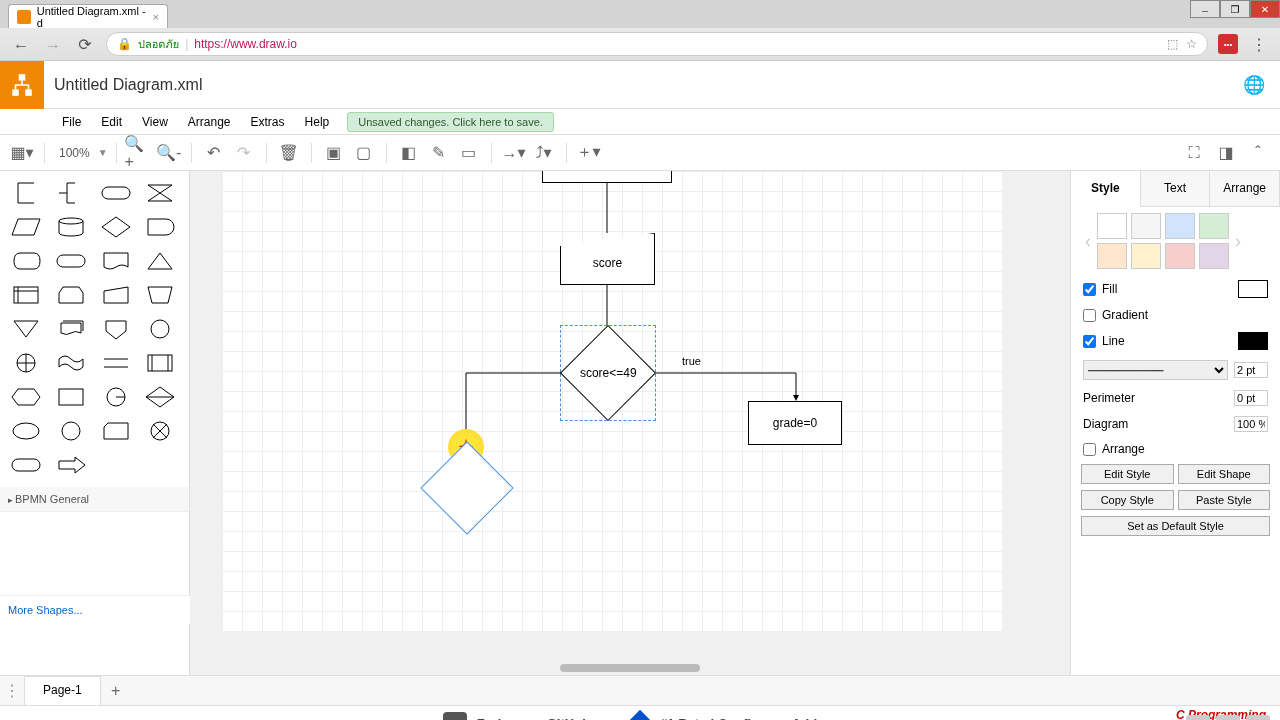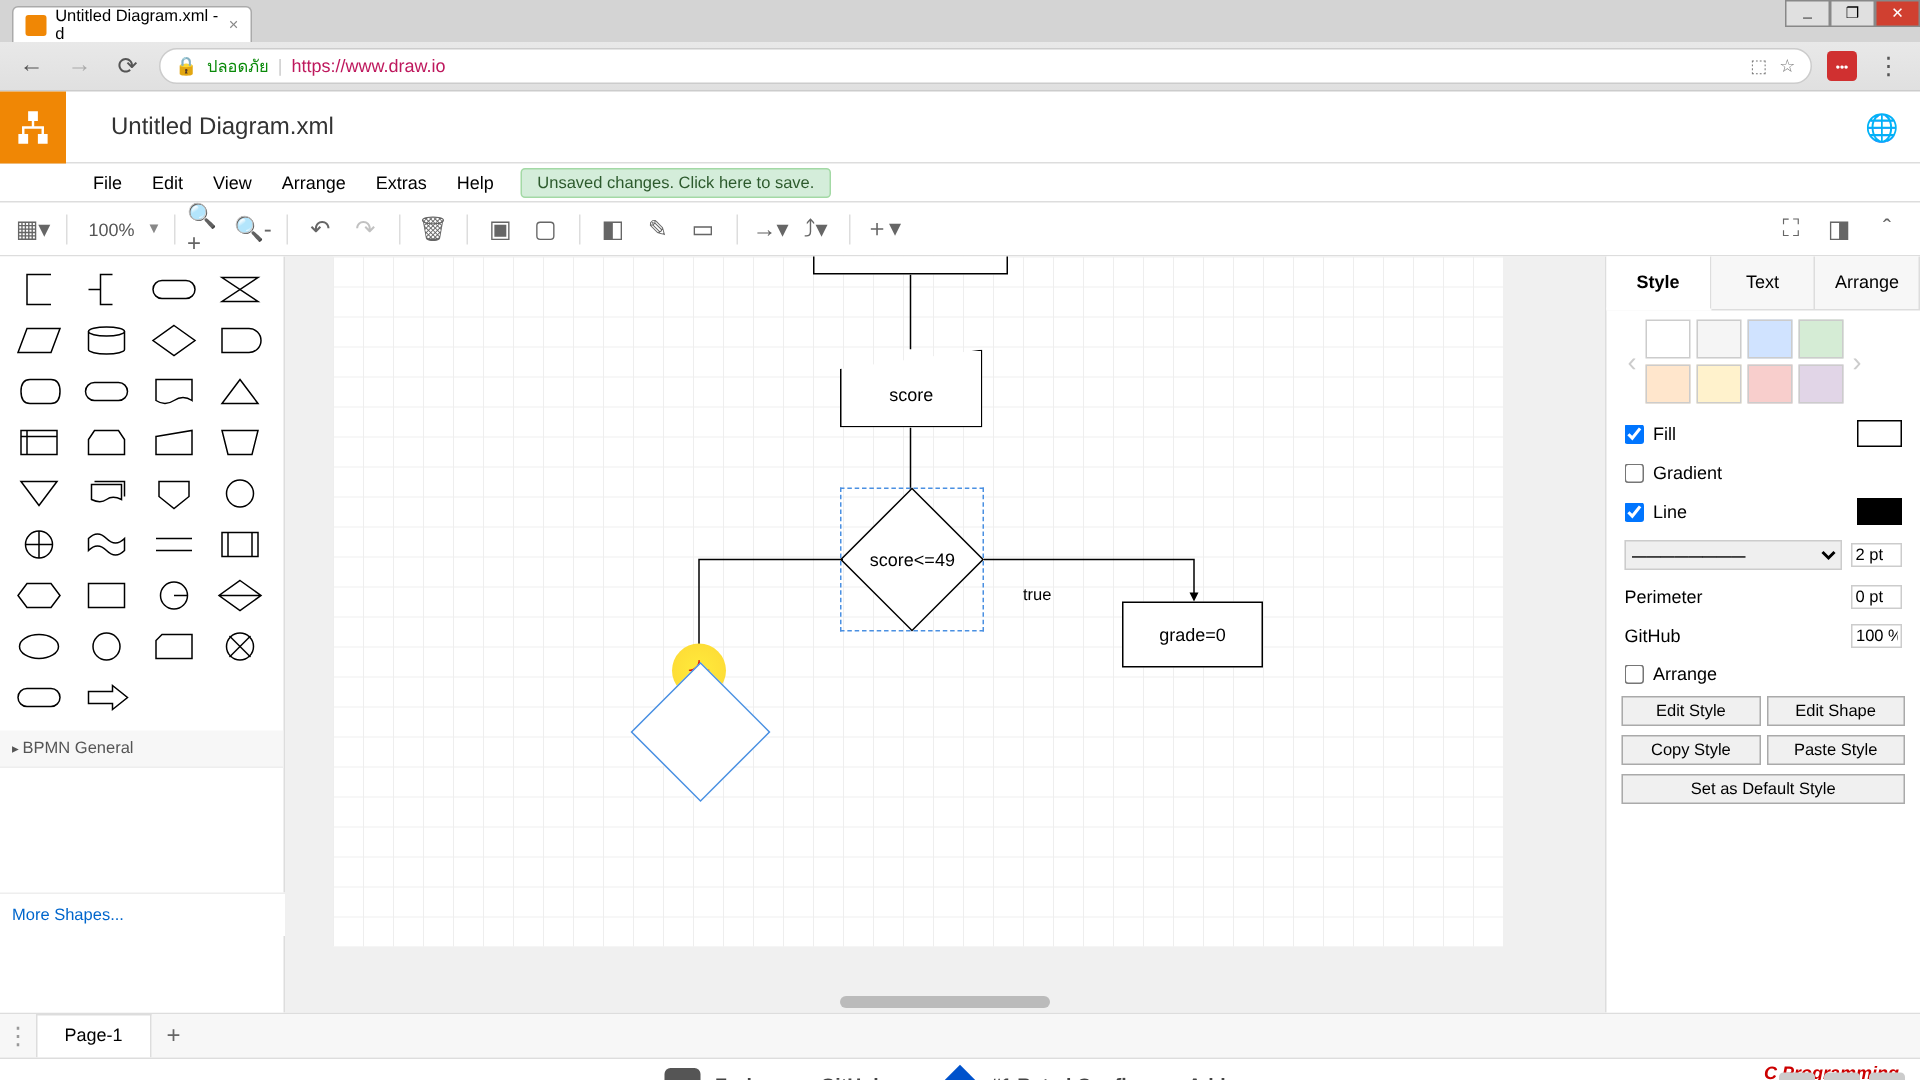--- a/index.html
+++ b/index.html
@@ -16,21 +16,21 @@
 .url-field { flex: 1; height: 24px; border: 1px solid #ccc; border-radius: 12px; display: flex; align-items: center; padding: 0 10px; font-size: 12px; gap: 6px; background:#fff; }
 .secure { color: #0a8a0a; font-size: 11px; }
 .url-text { color: #be185d; }
 .url-right { margin-left: auto; display: flex; gap: 8px; color:#777; }
 .ext-icon { width: 20px; height: 20px; background: #d03030; border-radius: 3px; color:#fff; font-size:8px; display:flex;align-items:center;justify-content:center;}
 
 
 .app-header { display: flex; align-items: center; height: 48px; border-bottom: 1px solid #ddd; }
 .app-logo { width: 44px; height: 48px; background: #f08705; display:flex;align-items:center;justify-content:center; }
 .app-logo svg { fill: #fff; }
-.app-title-area { padding-left: 10px; margin-left: 20px; }
+.app-title-area { padding-left: 10px; }
 .app-title { font-size: 16px; font-weight: 400; color: #333; }
 .app-header-right { margin-left:auto; padding-right:14px; color:#999; font-size:18px;}
 .menu-bar { display: flex; align-items: center; gap: 4px; padding-left: 54px; height: 26px; font-size: 12px; border-bottom: 1px solid #ddd; }
 .menu-item { padding: 4px 8px; cursor: pointer; }
 .unsaved { background: #d4edda; border: 1px solid #a3d9a5; padding: 3px 10px; border-radius: 3px; font-size: 11px; color: #2d5a2d; margin-left: 6px; cursor:pointer; }
 
 
 .toolbar { height: 36px; border-bottom: 1px solid #ddd; display: flex; align-items: center; padding: 0 8px; gap: 2px; }
 .tb-btn { width: 28px; height: 28px; display:flex;align-items:center;justify-content:center; color:#666; cursor:pointer; border-radius:2px; }
 .tb-sep { width: 1px; height: 20px; background: #ddd; margin: 0 6px; }
@@ -52,21 +52,21 @@
 .canvas-wrap { flex: 1; position: relative; background: #f0f0f0; overflow: hidden; }
 .canvas { position: absolute; left: 32px; top: 0; width: 780px; height: 460px; background: #fff; background-image: linear-gradient(#eee 1px, transparent 1px), linear-gradient(90deg, #eee 1px, transparent 1px); background-size: 20px 20px; }
 .scrollbar-h { position:absolute; bottom:0; left:0; right:0; height:14px; background:#f0f0f0; display:flex;align-items:center;justify-content:center;}
 .scrollbar-h .thumb{ width:140px; height:8px; background:#bbb; border-radius:4px;}
 
 
 .node { position: absolute; background: #fff; border: 1px solid #000; display:flex;align-items:center;justify-content:center; font-size:12px; }
 .node.rect { }
 .node.diamond { transform: rotate(45deg); }
 .node.diamond > span { transform: rotate(-45deg); white-space:nowrap; }
-.edge-label { position:absolute; font-size:11px;margin-top:36px; }
+.edge-label { position:absolute; font-size:11px; }
 .selected-box { position:absolute; border:1px dashed #4a90e2; pointer-events:none; }
 .highlight-circle { position:absolute; width:36px;height:36px; background: radial-gradient(#ffeb3b,#fdd835); border-radius:50%; display:flex;align-items:center;justify-content:center;}
 
 
 .right-panel { width: 210px; border-left: 1px solid #ddd; background: #fff; font-size: 12px; }
 .rp-tabs { display:flex; border-bottom:1px solid #ddd; }
 .rp-tab { flex:1; text-align:center; padding: 10px 4px; font-size: 12px; cursor:pointer; background:#f7f7f7; border-right:1px solid #ddd;}
 .rp-tab.active { background:#fff; font-weight:bold; border-bottom:2px solid #fff; margin-bottom:-1px;}
 .swatch-row { display:flex; gap:4px; padding: 6px 12px; align-items:center;}
 .swatch { width:30px;height:26px; border:1px solid #ccc; cursor:pointer;}
@@ -480,21 +480,21 @@
     </div>
     <div class="prop-row">
       <select class="style-select"><option>────────</option></select>
       <input type="text" value="2 pt" style="">
     </div>
     <div class="prop-row">
       <label>Perimeter</label>
       <input type="text" value="0 pt" style="">
     </div>
     <div class="prop-row">
-      <label>GitHub</label>
+      <label>Diagram</label>
       <input type="text" value="100 %" style="">
     </div>
     <div class="prop-row">
       <input type="checkbox" style="">
       <label>Arrange</label>
     </div>
     <div class="btn-row">
       <button>Edit Style</button>
       <button>Edit Shape</button>
     </div>

